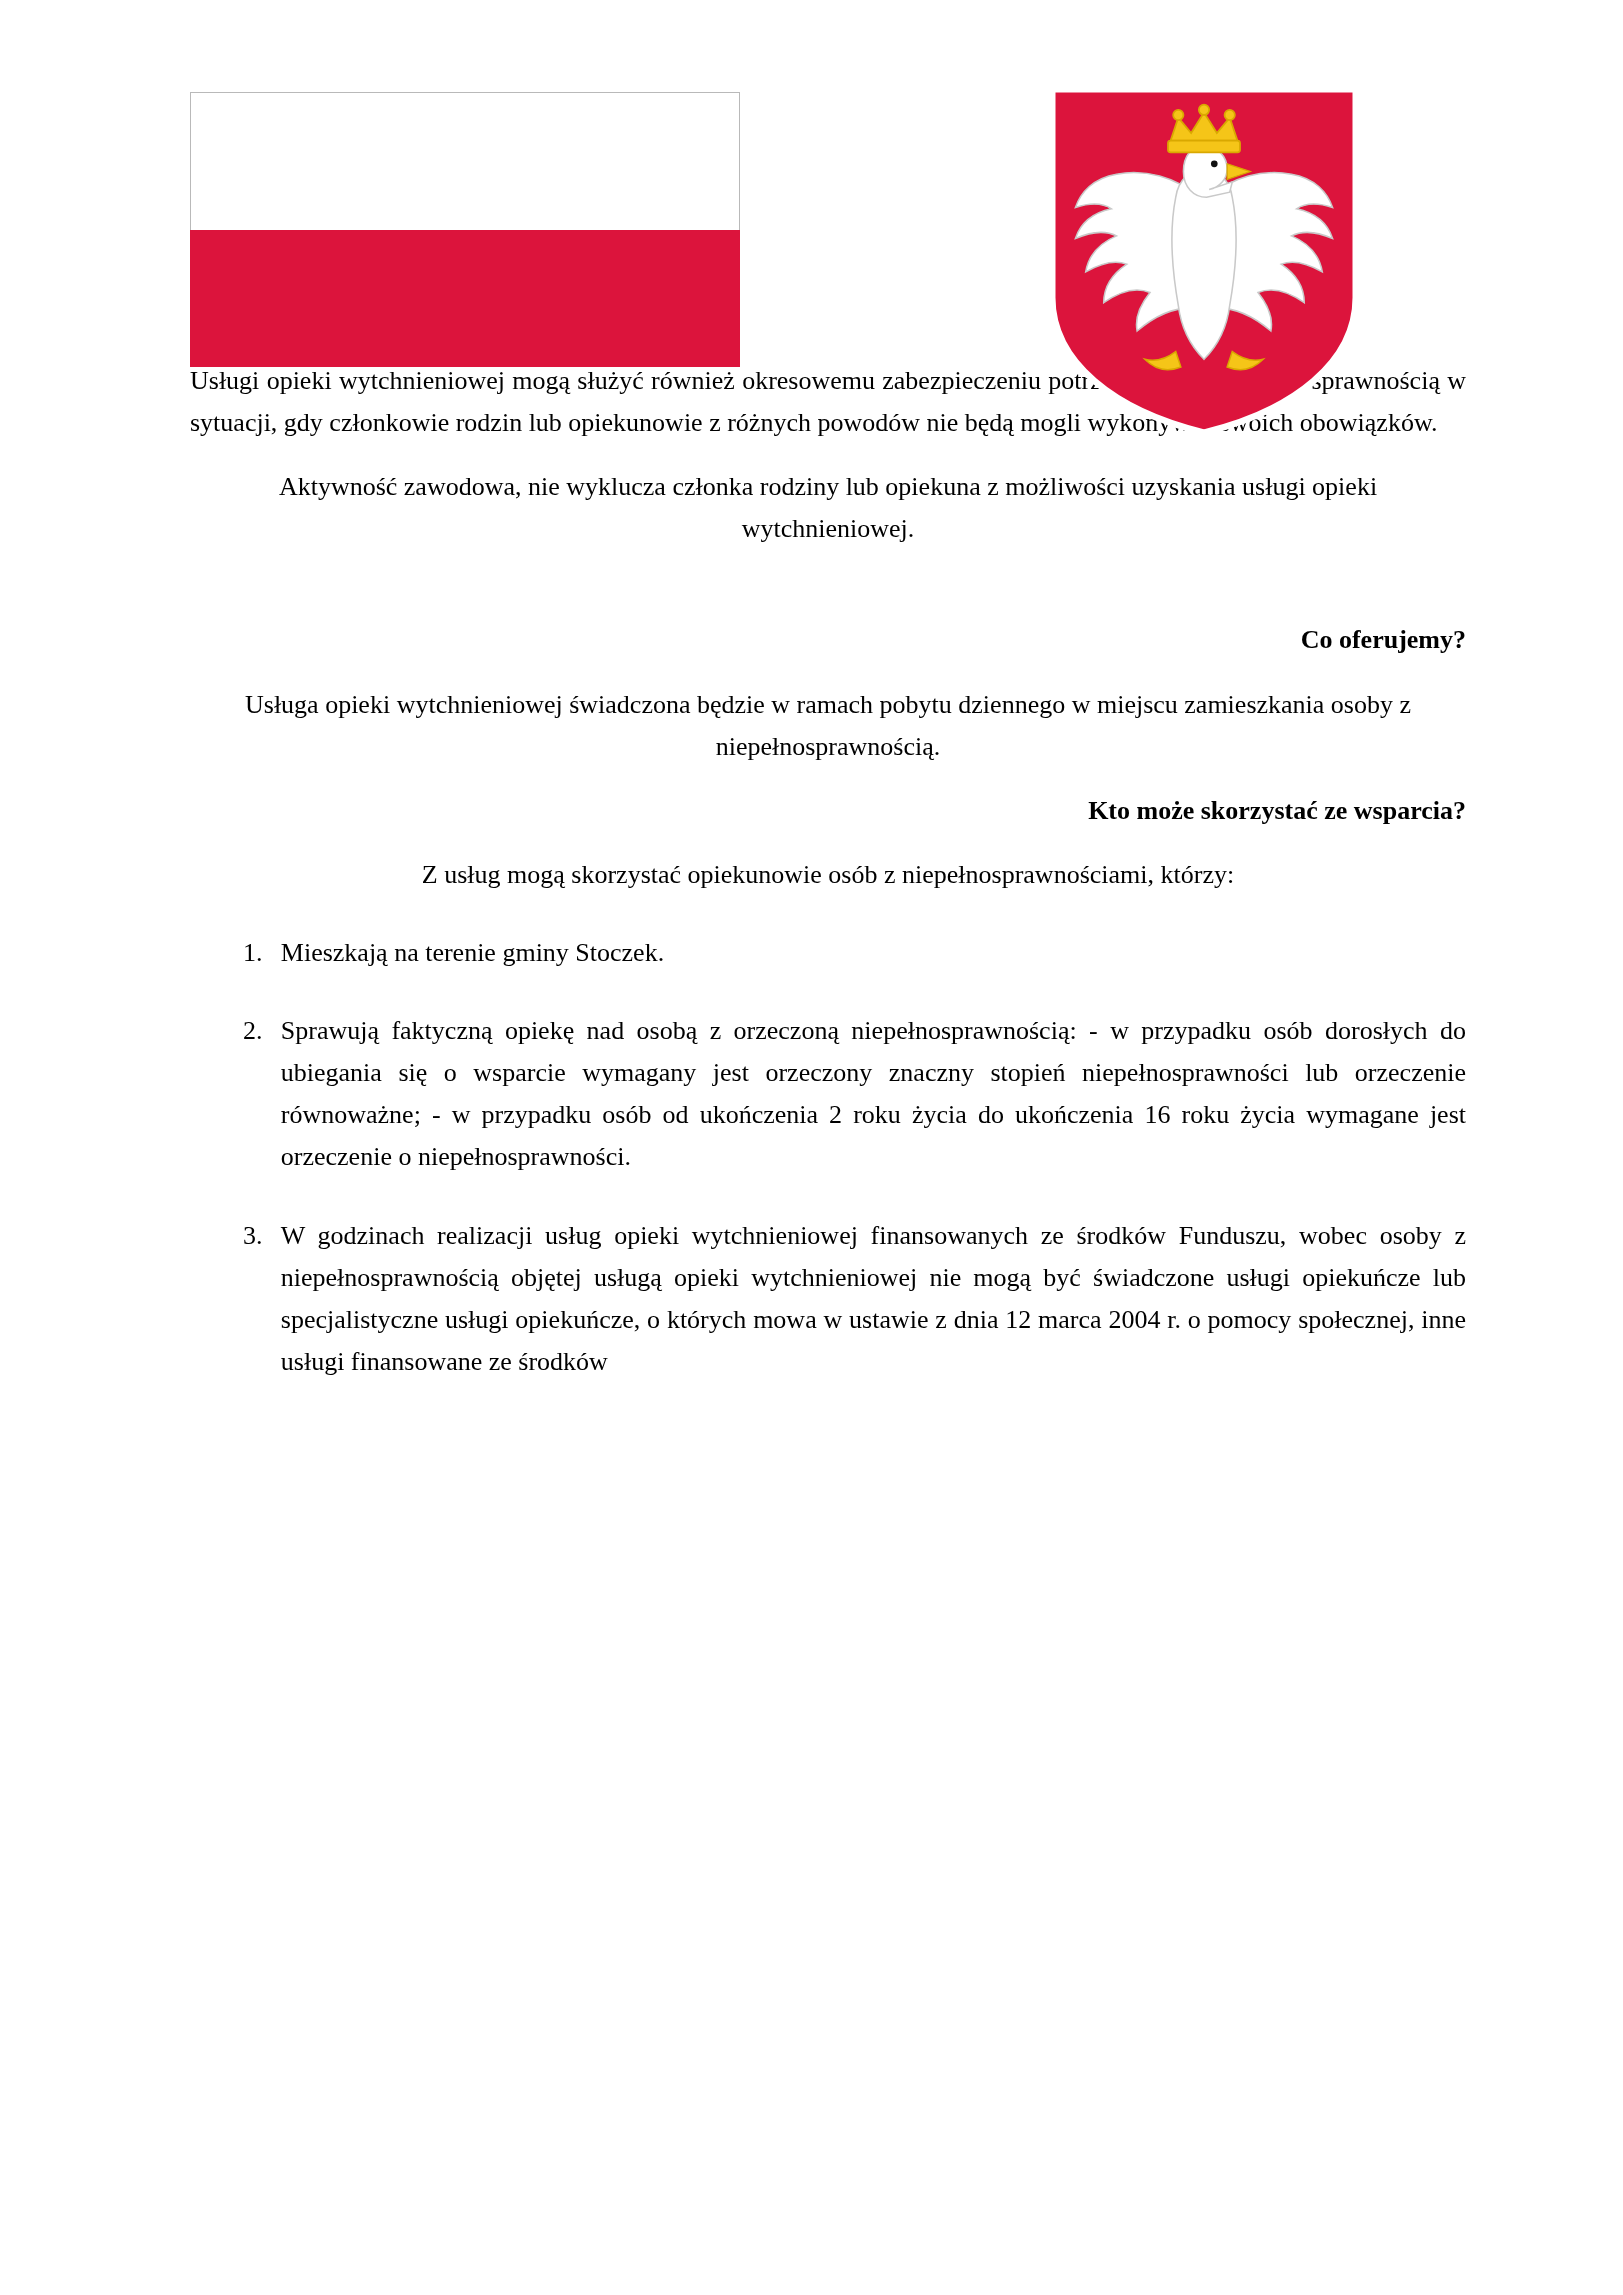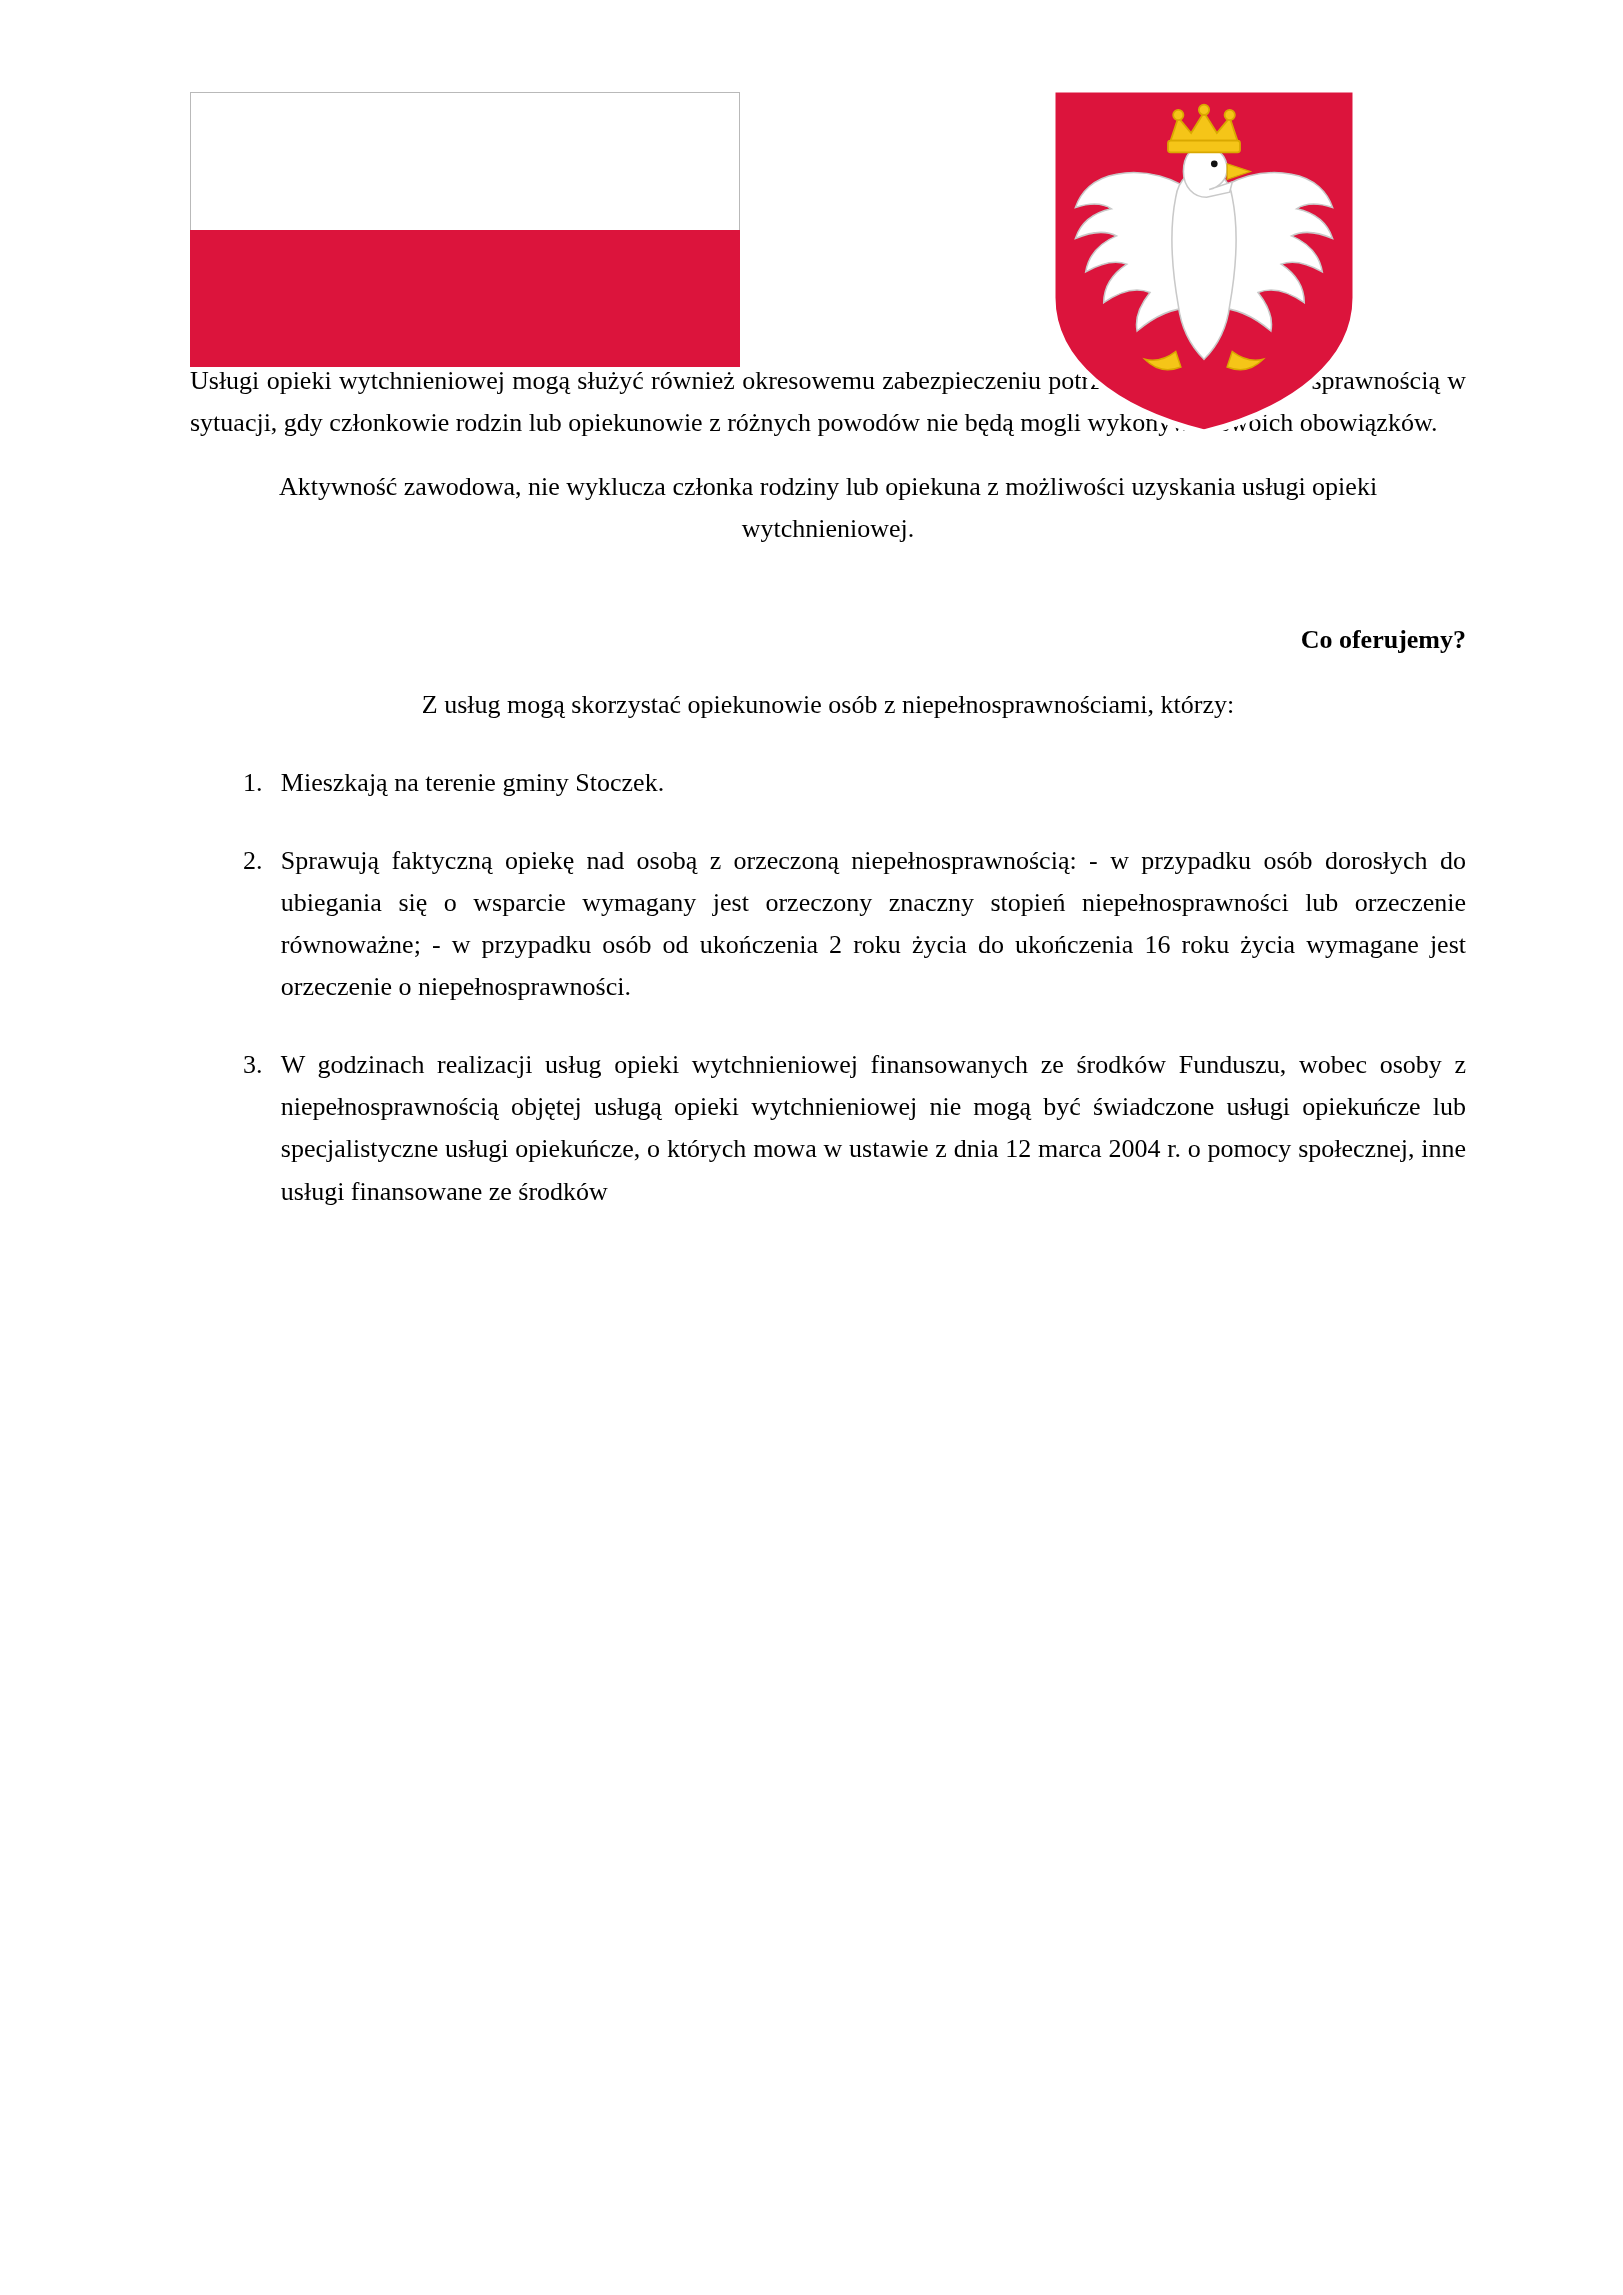--- a/index.html
+++ b/index.html
@@ -149,21 +149,23 @@
   </div>
 
   <p class="para">Usługi opieki wytchnieniowej mogą służyć również okresowemu zabezpieczeniu potrzeb osoby z niepełnosprawnością w sytuacji, gdy członkowie rodzin lub opiekunowie z różnych powodów nie będą mogli wykonywać swoich obowiązków.</p>
 
   <p class="para left">Aktywność zawodowa, nie wyklucza członka rodziny lub opiekuna z możliwości uzyskania usługi opieki wytchnieniowej.</p>
 
   <div class="spacer"></div>
 
   <p class="heading">Co oferujemy?</p>
 
+  <p class="para left">Usługa opieki wytchnieniowej świadczona będzie w ramach pobytu dziennego w miejscu zamieszkania osoby z niepełnosprawnością.</p>
 
+  <p class="heading">Kto może skorzystać ze wsparcia?</p>
 
   <p class="para left">Z usług mogą skorzystać opiekunowie osób z niepełnosprawnościami, którzy:</p>
 
   <ol class="numlist">
     <li>Mieszkają na terenie gminy Stoczek.</li>
     <li>Sprawują faktyczną opiekę nad osobą z orzeczoną niepełnosprawnością: - w przypadku osób dorosłych do ubiegania się o wsparcie wymagany jest orzeczony znaczny stopień niepełnosprawności lub orzeczenie równoważne; - w przypadku osób od ukończenia 2 roku życia do ukończenia 16 roku życia wymagane jest orzeczenie o niepełnosprawności.</li>
     <li>W godzinach realizacji usług opieki wytchnieniowej finansowanych ze środków Funduszu, wobec osoby z niepełnosprawnością objętej usługą opieki wytchnieniowej nie mogą być świadczone usługi opiekuńcze lub specjalistyczne usługi opiekuńcze, o których mowa w ustawie z dnia 12 marca 2004 r. o pomocy społecznej, inne usługi finansowane ze środków</li>
   </ol>
 
 </div>

